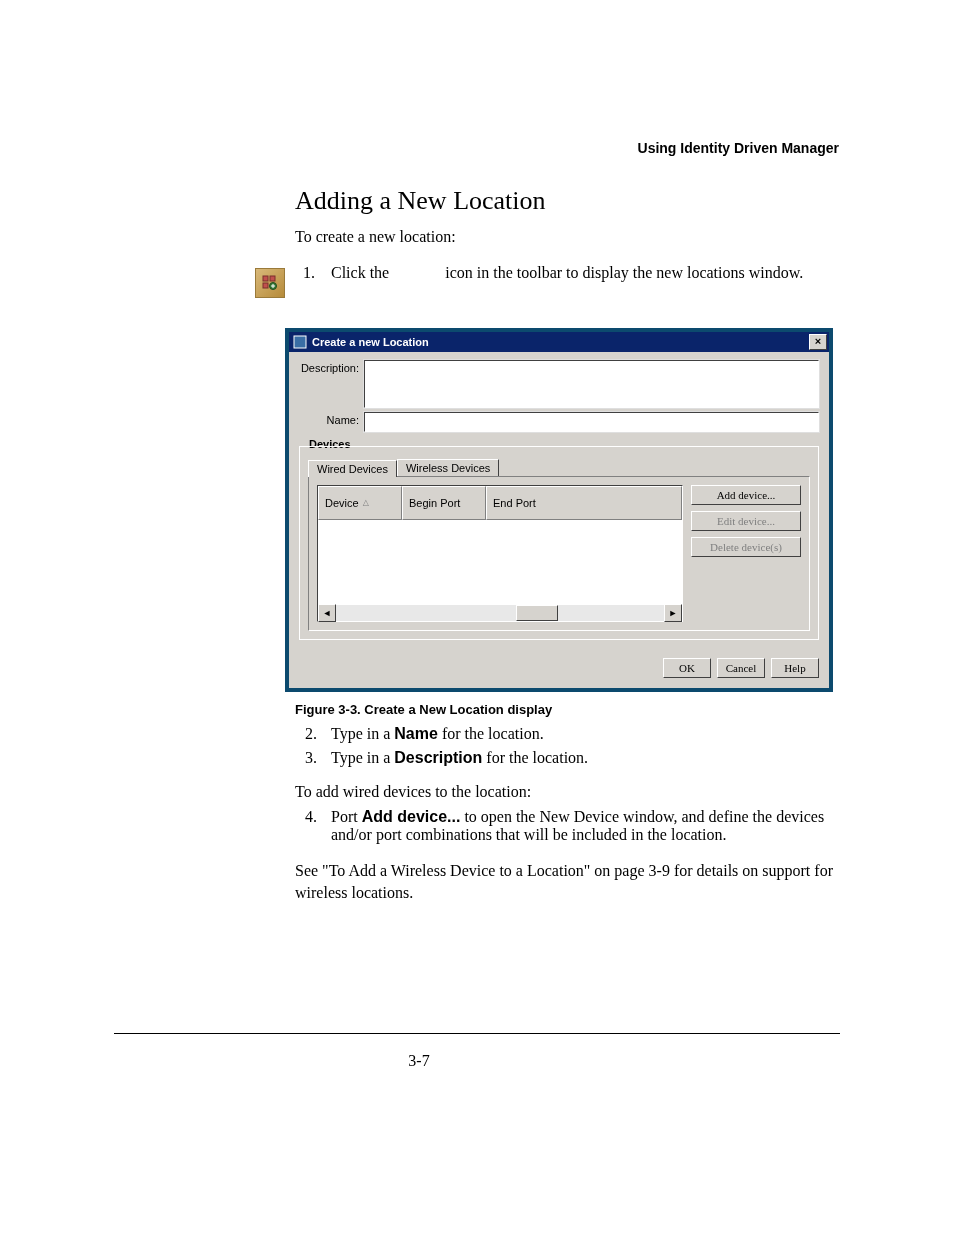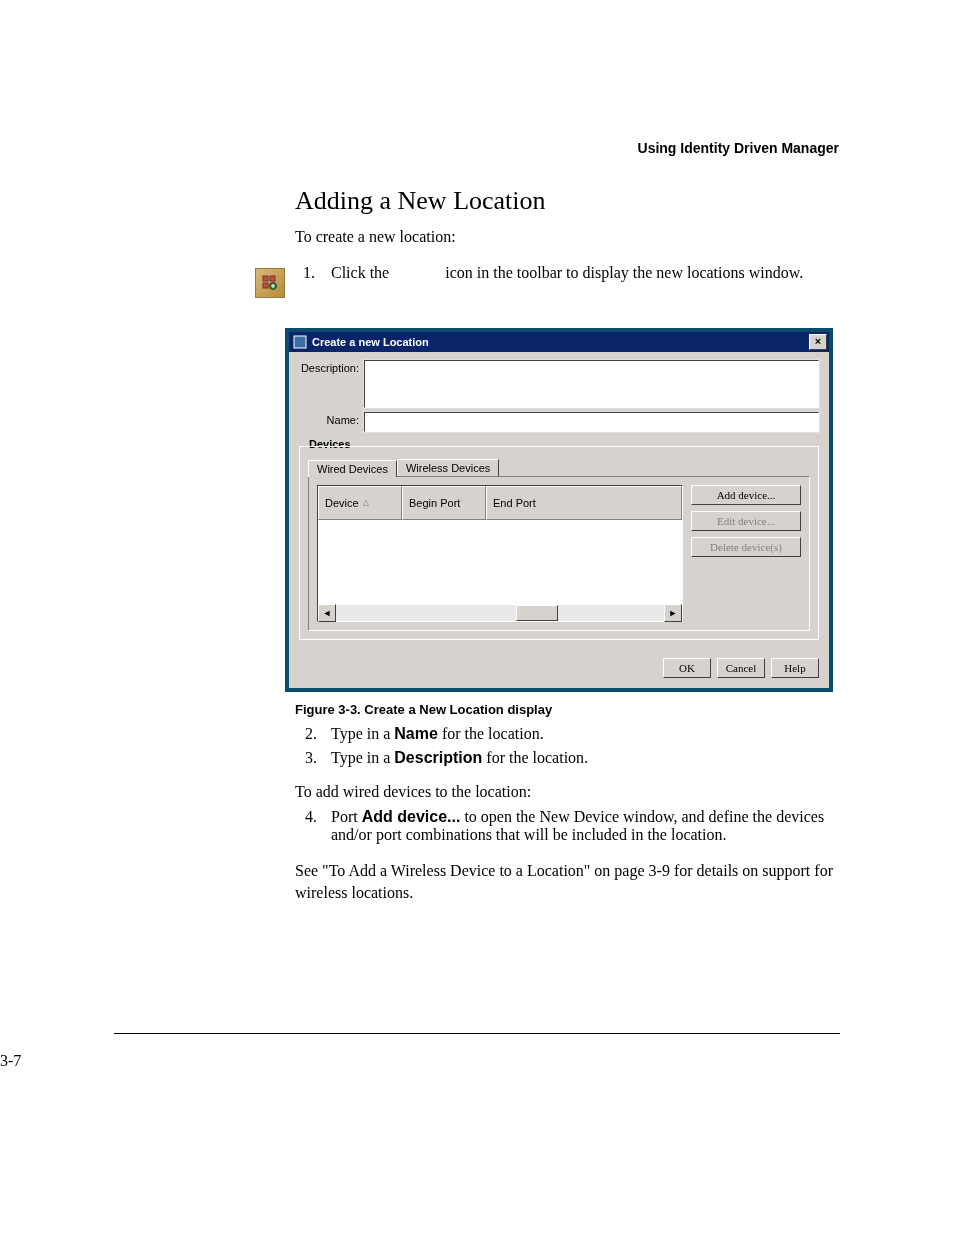--- a/index.html
+++ b/index.html
@@ -199,21 +199,21 @@
     padding: 8px 10px 10px 0;
   }
   .dlg-footer .win-btn { width:48px;}
 
   .figure-cap {
     font-family: Arial, Helvetica, sans-serif;
     font-weight:bold; font-size:13px;
     margin: 10px 0 8px 180px;
   }
   .bottom-rule { border-top:1px solid #000; margin: 70px 114px 0 114px;}
-  .page-num { text-align:left; margin: 18px 116px 12px 0; font-size:16px;}
+  .page-num { text-align:center; margin: 18px 116px 12px 0; font-size:16px;}
   strong.sans { font-family: Arial, Helvetica, sans-serif; font-weight:bold;}
 </style>
 </head>
 <body>
 
 <div class="page">
   <div class="header">
     <div class="header-title">Using Identity Driven Manager</div>
   </div>
 

